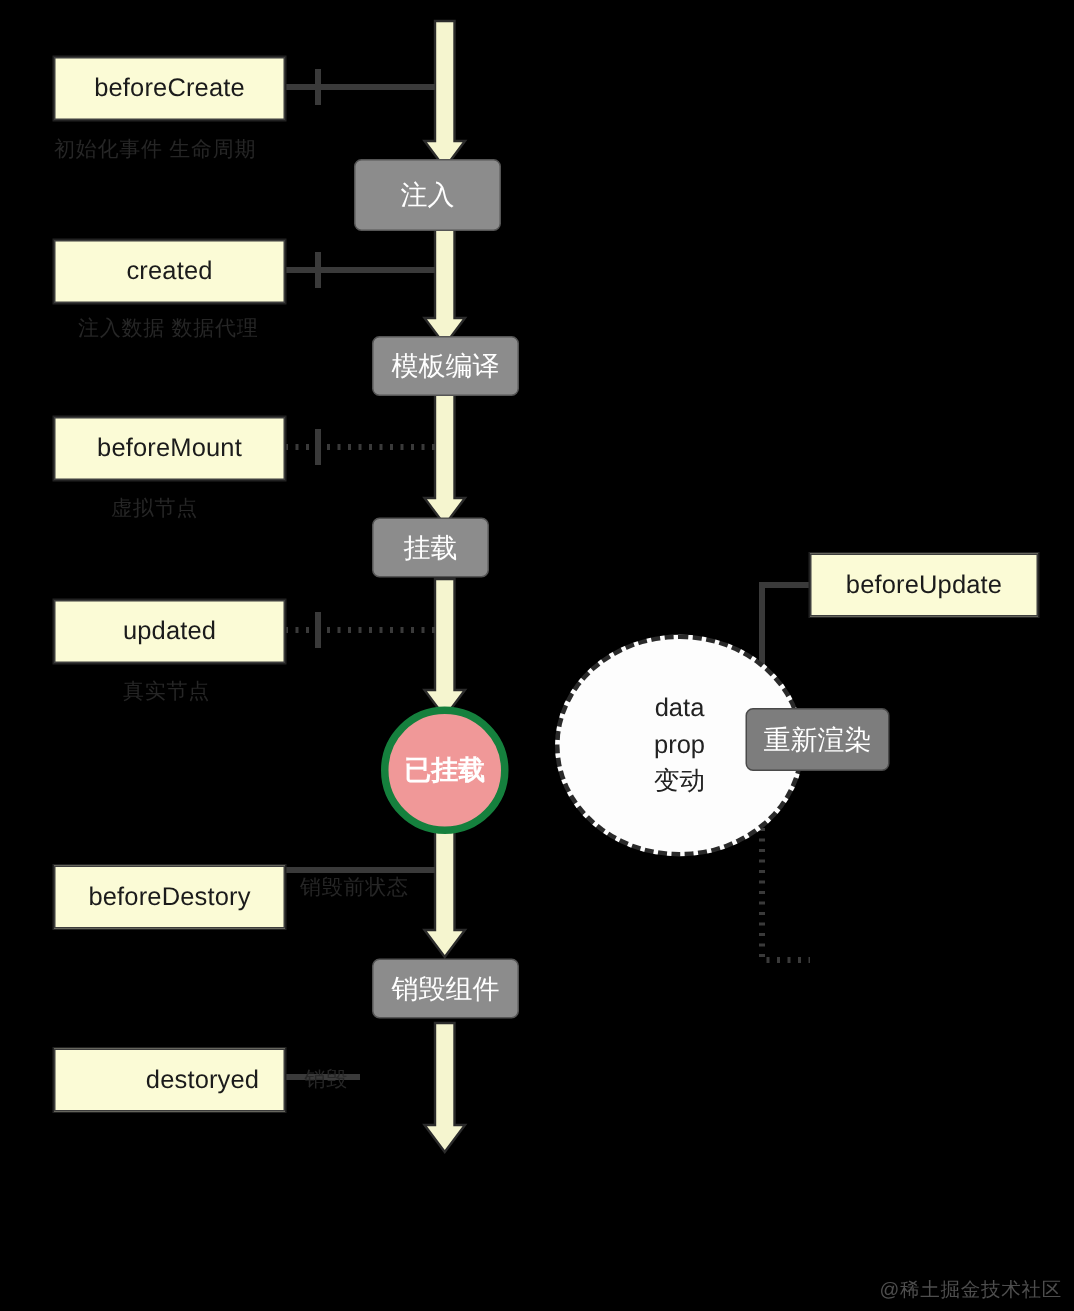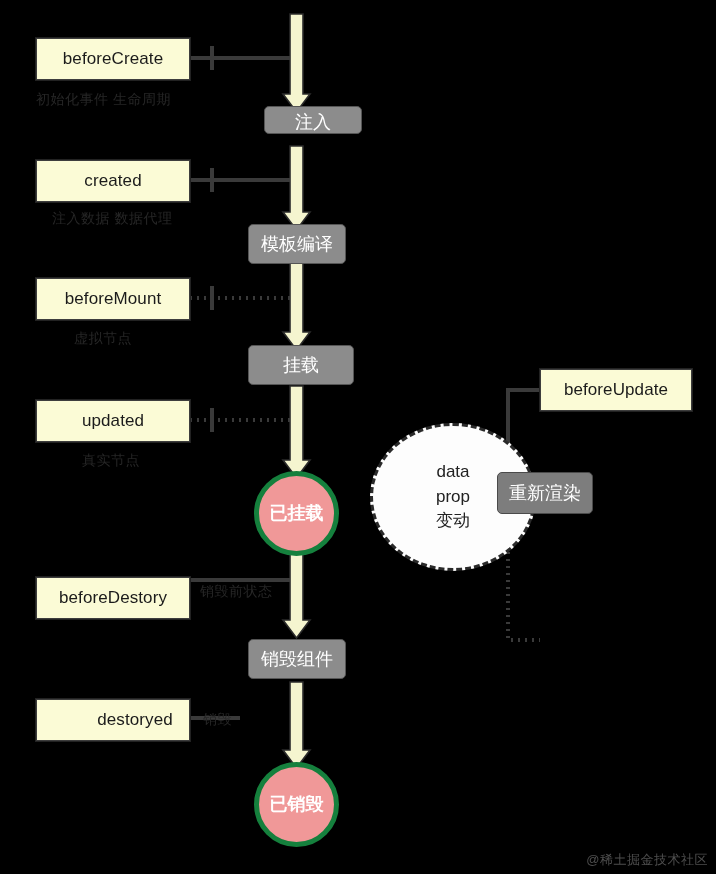--- a/index.html
+++ b/index.html
@@ -179,43 +179,40 @@
   <div class="node hook-box" style="left:36px; top:577px; width:154px; height:42px;">
     <span>beforeDestory</span>
   </div>
   <div class="faint-note" style="left:200px; top:583px;">销毁前状态</div>
 
   <div class="node hook-box" style="left:36px; top:699px; width:154px; height:42px;padding-left:44px;">
     <span>destoryed</span>
   </div>
   <div class="faint-note" style="left:203px; top:711px;">销毁</div>
 
-  <div class="node proc-box" style="left:264px; top:106px; width:98px; height:28px;align-items:flex-end;">
+  <div class="node proc-box" style="left:236px; top:106px; width:98px; height:48px;">
     <span>注入</span>
   </div>
 
   <div class="node proc-box" style="left:248px; top:224px; width:98px; height:40px;">
     <span>模板编译</span>
   </div>
 
-  <div class="node proc-box" style="left:248px; top:345px; width:106px; height:40px;">
+  <div class="node proc-box" style="left:248px; top:345px; width:78px; height:40px;">
     <span>挂载</span>
   </div>
 
   <div class="node proc-box" style="left:248px; top:639px; width:98px; height:40px;">
     <span>销毁组件</span>
   </div>
 
   <div class="node state-circle" style="left:254px; top:471px; width:85px; height:85px;">
     <span>已挂载</span>
   </div>
 
-  <div class="node state-circle" style="left:254px; top:762px; width:85px; height:85px;">
-    <span>已销毁</span>
-  </div>
 
   <div class="node cloud" style="left:370px; top:423px; width:166px; height:148px;">
     <span class="cloud-line">data</span>
     <span class="cloud-line">prop</span>
     <span class="cloud-line">变动</span>
   </div>
 
   <div class="node proc-box small" style="left:497px; top:472px; width:96px; height:42px;text-align:center;">
     <span>重新渲染</span>
   </div>

